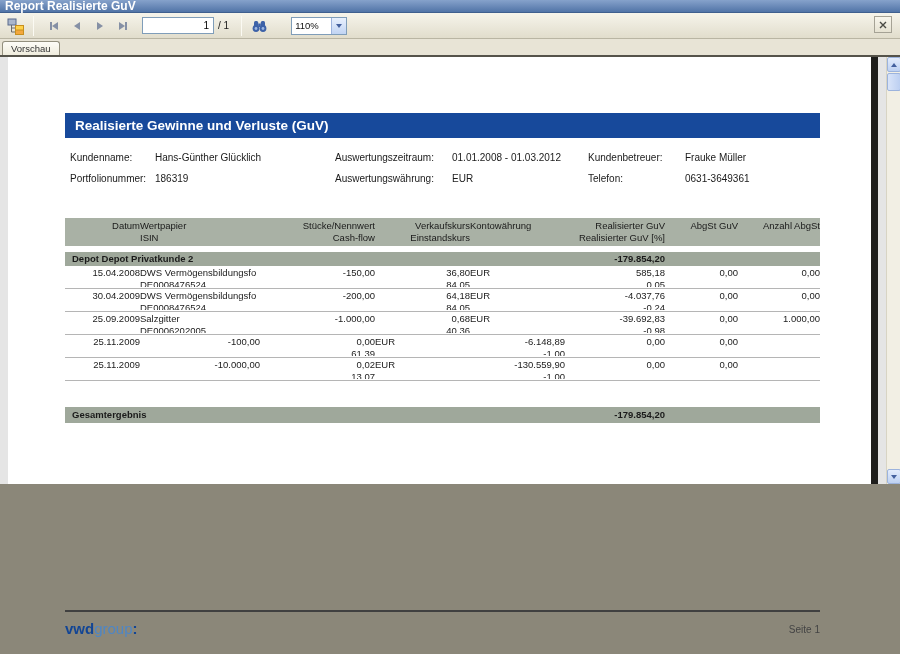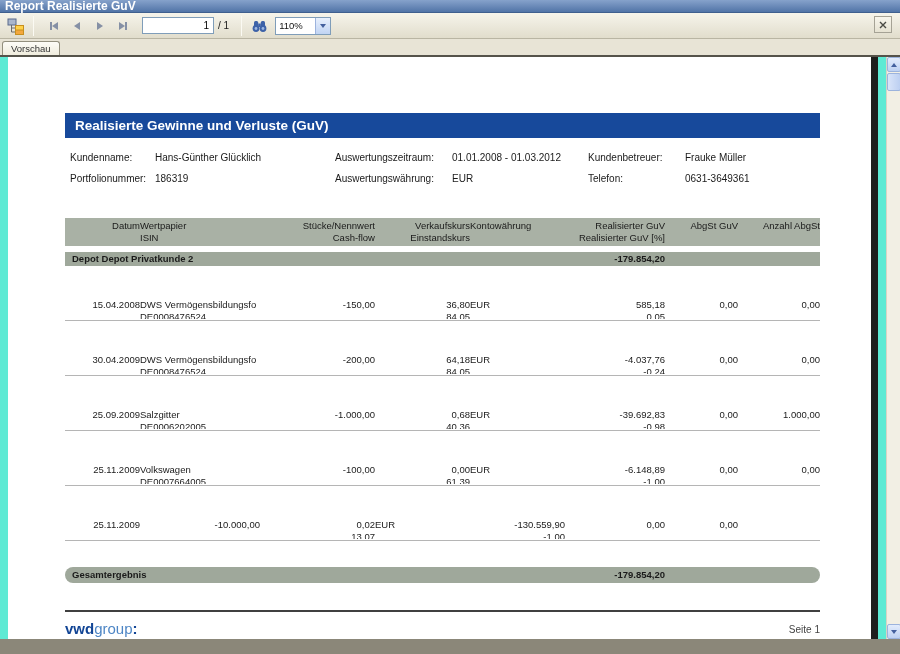--- a/index.html
+++ b/index.html
@@ -28,21 +28,21 @@
   .tri-l { width:0; height:0; border-top:4px solid transparent; border-bottom:4px solid transparent; border-right:6px solid #8590a5; }
   .tri-r { width:0; height:0; border-top:4px solid transparent; border-bottom:4px solid transparent; border-left:6px solid #8590a5; }
   .bar   { width:2px; height:8px; background:#8590a5; }
   .pagebox {
     width:72px; height:17px; margin-left:12px; border:1px solid #7f9db9;
     font-size:10px; text-align:right; padding-right:4px; background:#fff;
     font-family:"Liberation Sans",sans-serif;
   }
   .pagetotal { font-size:10px; color:#1a1a1a; margin-left:4px; }
   .zoomsel {
-    width:56px; height:18px; margin-left:4px; border:1px solid #7f9db9;
+    width:56px; height:18px; margin-left:20px; border:1px solid #7f9db9;
     background:#fff; display:flex; align-items:center; cursor:pointer;
   }
   .zoomsel .zv { flex:1; font-size:9.5px; padding-left:3px; color:#111; }
   .zoomsel .dd {
     width:15px; height:16px; background:linear-gradient(#e8f0fd,#c1d4f3);
     border-left:1px solid #9cb3dd; display:flex; align-items:center; justify-content:center;
   }
   .dd-tri { width:0; height:0; border-left:3.5px solid transparent; border-right:3.5px solid transparent; border-top:4px solid #44609e; }
   .closebtn {
     position:absolute; right:8px; top:3px; width:18px; height:17px;
@@ -50,21 +50,21 @@
     display:flex; align-items:center; justify-content:center; cursor:pointer;
   }
   .tabstrip { height:16px; background:#e8e4d6; display:flex; align-items:flex-end; padding-left:2px; }
   .tab {
     height:14px; padding:1px 8px 0 8px; font-size:9.5px; color:#333;
     background:linear-gradient(#fdfcf7,#efecdd);
     border:1px solid #938f7e; border-bottom:none; border-radius:3px 3px 0 0; cursor:pointer;
   }
 
   
-  .preview { position:relative; height:584px; background:#5eead4; border-top:2px solid #55534a; }
+  .preview { position:relative; height:429px; background:#e5e5e5; border-top:2px solid #55534a; }
   .page { position:absolute; left:8px; top:0; width:863px; bottom:0; background:#fff; }
   .page-edge { position:absolute; left:871px; top:0; width:7px; bottom:0; background:#1e1e1c; }
   .vscroll { position:absolute; right:0; top:0; width:14px; bottom:0; background:#f2efe4; border-left:1px solid #d8d4c4; }
   .sbtn {
     position:absolute; left:0; width:14px; height:15px;
     background:linear-gradient(#e3ecfc,#bed1f2); border:1px solid #9cb3dd; border-radius:2px;
     display:flex; align-items:center; justify-content:center; cursor:pointer;
   }
   .sb-up { top:0; } .sb-down { bottom:0; }
   .tri-up { width:0; height:0; border-left:3.5px solid transparent; border-right:3.5px solid transparent; border-bottom:4.5px solid #44609e; }
@@ -89,22 +89,22 @@
   .grid8 { display:grid; grid-template-columns:75px 120px 115px 95px 95px 100px 73px 82px; }
   .c { line-height:11.5px; white-space:nowrap; overflow:hidden; }
   .c.l { text-align:right; padding-left:7px; }
   .c.l2 { text-align:left; }
   .c.r { text-align:right; }
   .c.ctr { text-align:left; }
   .thead { background:#a9b1a5; padding:2px 0 3px 0; }
   .gap6 { height:6px; }
   .gband, .tband { background:#9fa89b; font-weight:bold; align-items:center; }
   .gband { height:14px; }
-  .tband { height:16px; margin-top:26px;border-radius:8px; }
-  .row { padding:1px 0; border-bottom:1px solid #b5b5b5; height:23px;margin-top:32px; }
+  .tband { height:16px; margin-top:26px; }
+  .row { padding:1px 0; border-bottom:1px solid #b5b5b5; height:23px; }
   .row:first-of-type { border-top:none; }
   .groupname { grid-column:1 / span 5; padding-left:7px; white-space:nowrap; }
 
   .pfooter { position:absolute; top:553px; left:0; width:755px; border-top:2px solid #404040; }
   .logo-row { display:flex; justify-content:space-between; align-items:flex-end; padding-top:8px; }
   .logo { font-size:15px; }
   .logo .b { font-weight:bold; color:#124595; }
   .logo .lt { color:#4e86c5; }
   .seite { font-size:10px; color:#444; padding-bottom:2px; }
 </style>
@@ -290,24 +290,20 @@
           <div class="c ctr">EUR</div>
           <div class="c r">
               <div>-39.692,83</div>
               <div>-0,98</div>
             </div>
           <div class="c r">0,00</div>
           <div class="c r">1.000,00</div>
         </div>
         <div class="grid8 row">
           <div class="c l">25.11.2009</div>
-          <div class="c l2">
-              <div>Volkswagen</div>
-              <div>DE0007664005</div>
-            </div>
           <div class="c r">
               <div>-100,00</div>
               <div></div>
             </div>
           <div class="c r">
               <div>0,00</div>
               <div>61,39</div>
             </div>
           <div class="c ctr">EUR</div>
           <div class="c r">

